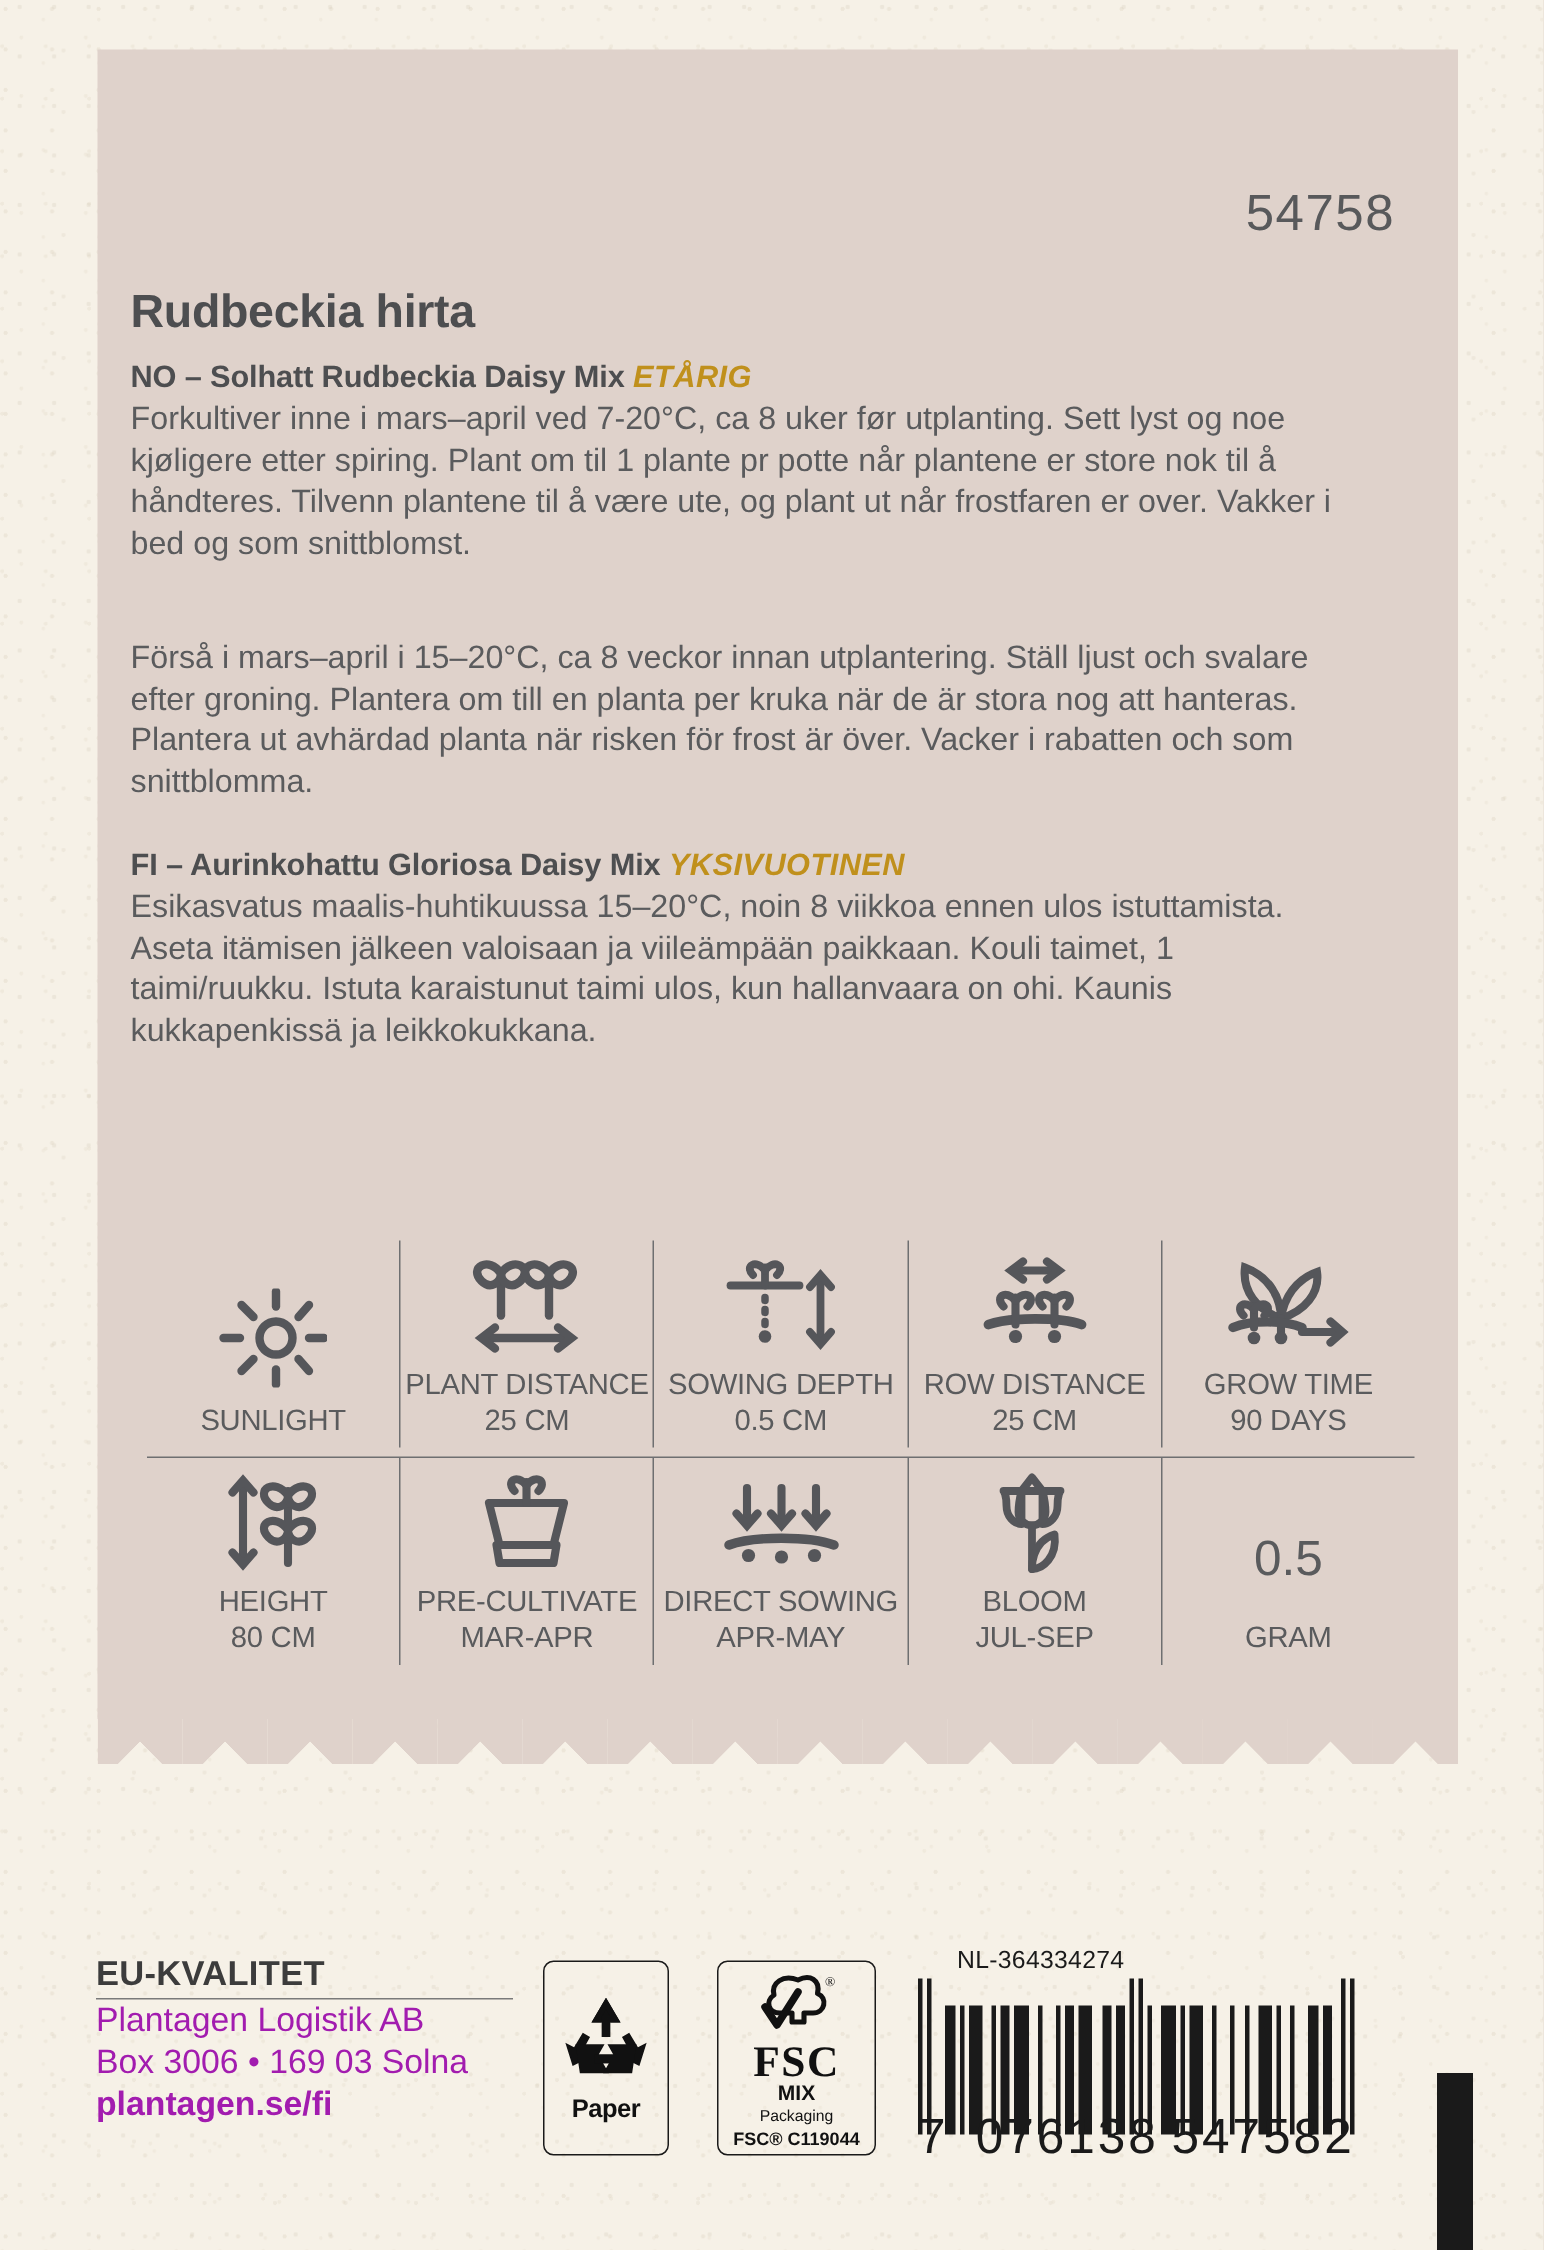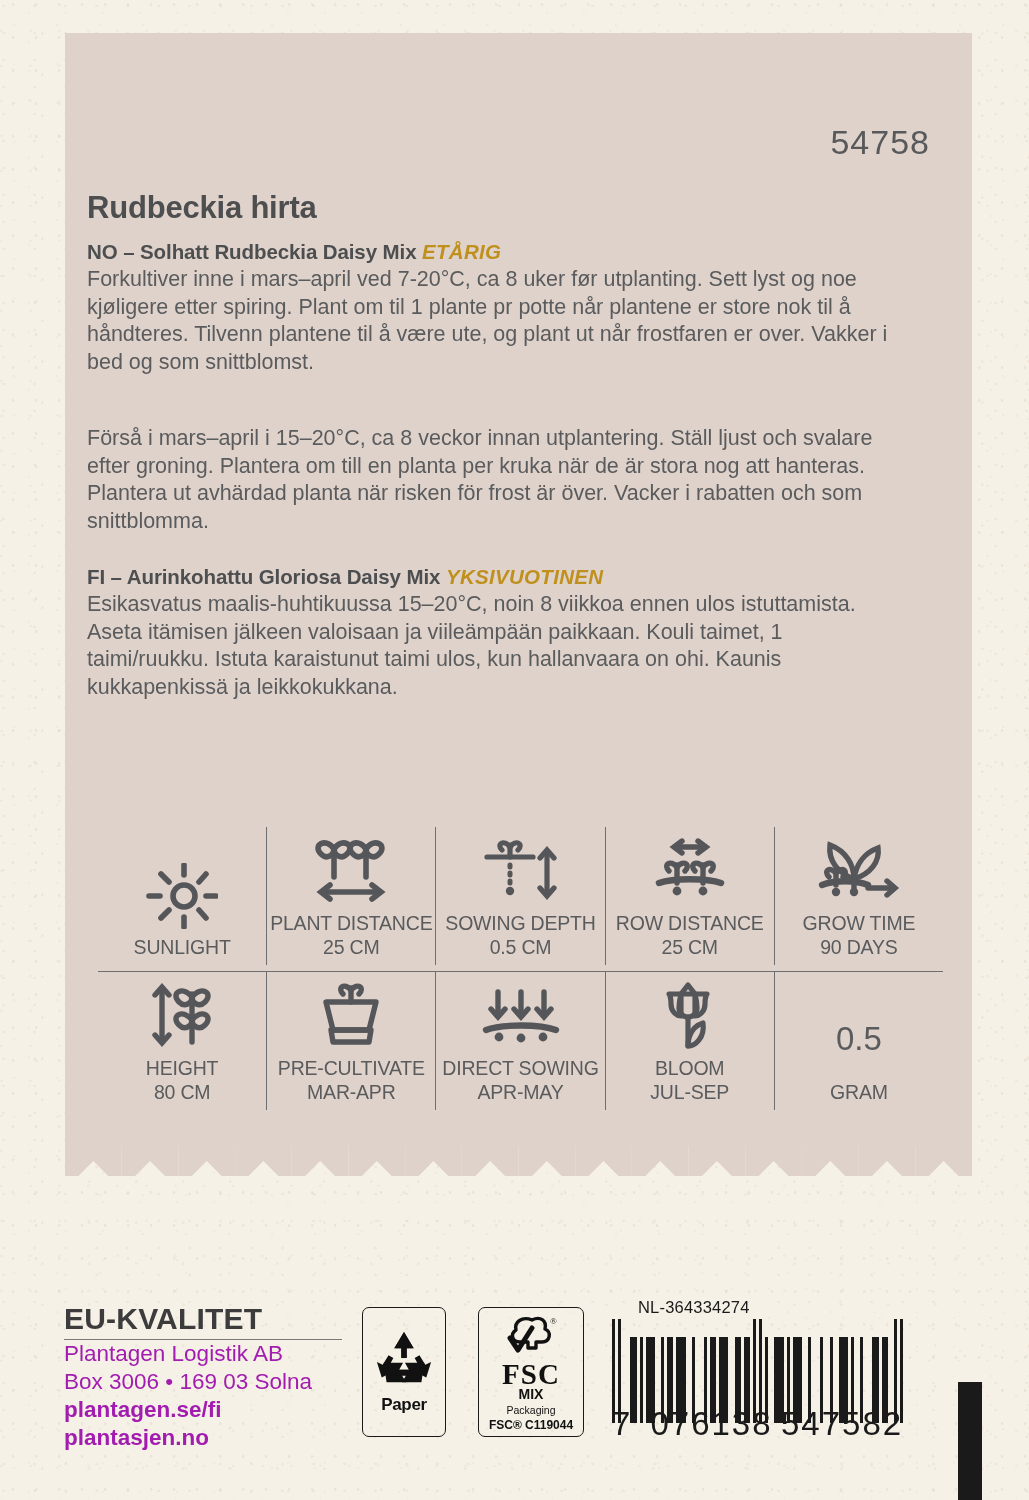--- a/index.html
+++ b/index.html
@@ -130,21 +130,21 @@
     border-right: 1.6px solid #6E6F71;
     position: relative;
   }
   .icon-cell:last-child { border-right: none; }
   .icon-cell.no-rule { border-right: none; }
   .row-2 .icon-cell { border-right-color: #6E6F71; }
 
   .glyph {
     height: 70px;
     display: flex;
-    align-items: flex-end;
+    align-items: flex-start;
     justify-content: center;
     margin-bottom: 6px;
   }
   .glyph svg { display: block; }
   .glyph-text {
     font-size: 33px;
     color: #5A5B5D;
     line-height: 70px;
     font-weight: 400;
   }
@@ -160,21 +160,21 @@
     height: 0;
     border-top: 1.6px solid #6E6F71;
     margin: 6px 0 0;
   }
 
   
   #footer { position: absolute; left: 0; top: 1290px; width: 1029px; height: 210px; }
 
   #company-block { position: absolute; left: 64px; top: 12px; width: 285px; }
   #eu-quality {
-    font-size: 30px;
+    font-size: 23px;
     font-weight: bold;
     color: #3C3C3C;
     letter-spacing: 0.2px;
     padding-bottom: 3px;
     border-bottom: 1.5px solid #7A7A7A;
     display: block;
     width: 278px;
   }
   .company-line {
     font-size: 22.5px;
@@ -462,21 +462,20 @@
 
 <div id="packet-zigzag"></div>
 
 <div id="footer">
 
   <div id="company-block">
     <span id="eu-quality">EU-KVALITET</span>
     <div class="company-line">Plantagen Logistik AB</div>
     <div class="company-line">Box 3006 • 169 03 Solna</div>
     <div class="company-line bold">plantagen.se/fi</div>
-    <div class="company-line bold">plantasjen.no</div>
   </div>
 
   <div id="recycle-mark">
     <span>
       <svg width="62" height="60" viewBox="0 0 64 62" fill="#111">
         <path d="M32 3 L42 20 L35 20 L35 30 L29 30 L29 20 L22 20 Z"></path>
         <path d="M32 3 L42 20 L35 20 L35 16 L32 11 L29 16 L29 20 L22 20 Z" fill="#111"></path>
         <path d="M9 50 L4 34 L10 37 L16 27 L21 30 L15 41 L21 44 Z"></path>
         <path d="M55 50 L60 34 L54 37 L48 27 L43 30 L49 41 L43 44 Z"></path>
         <path d="M14 55 L34 55 L30 48 L40 48 L40 42 L27 42 L31 35 L11 35 Z"></path>

